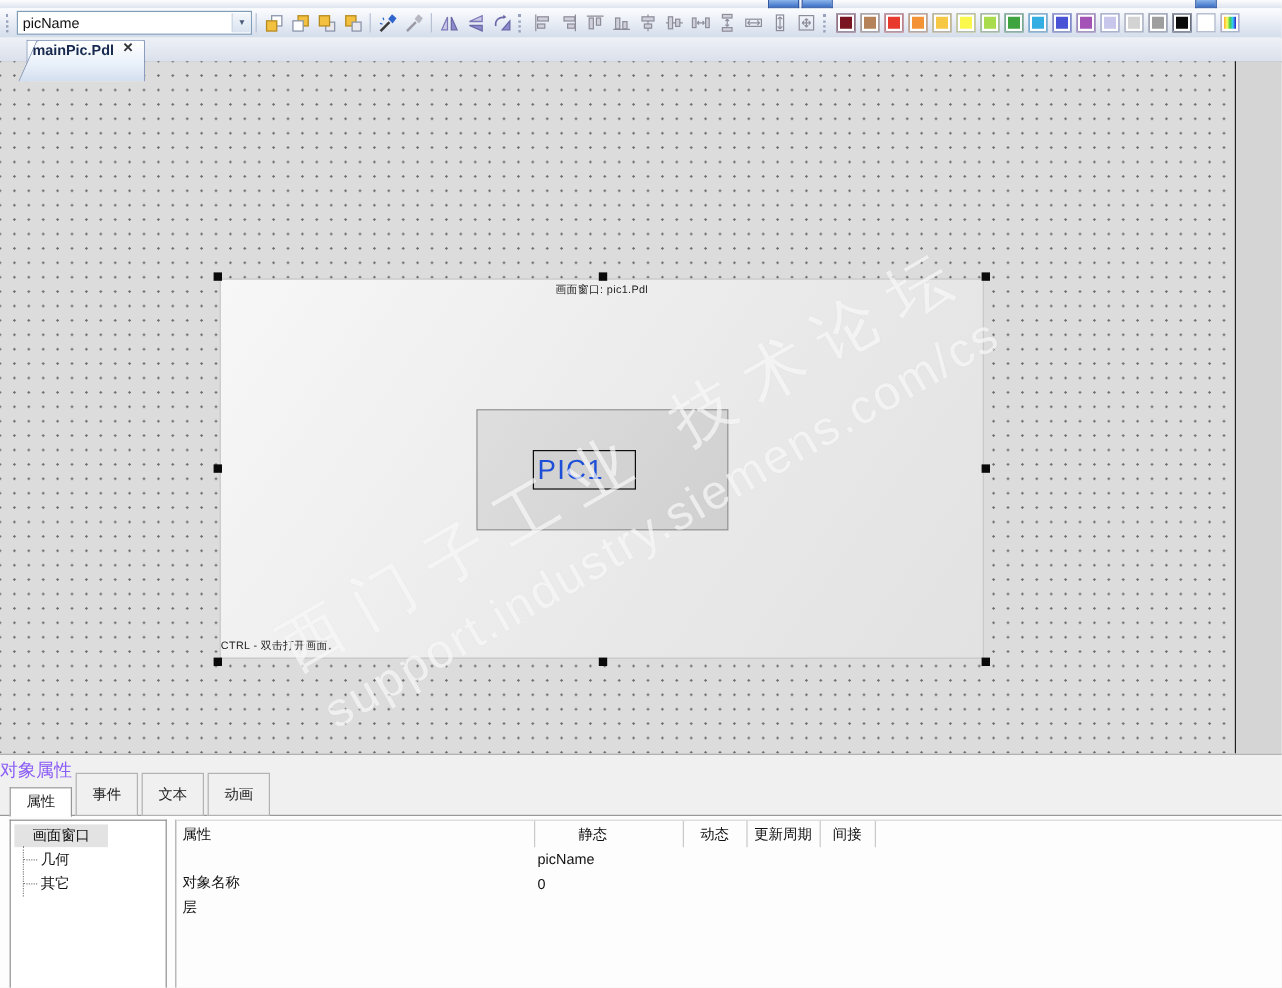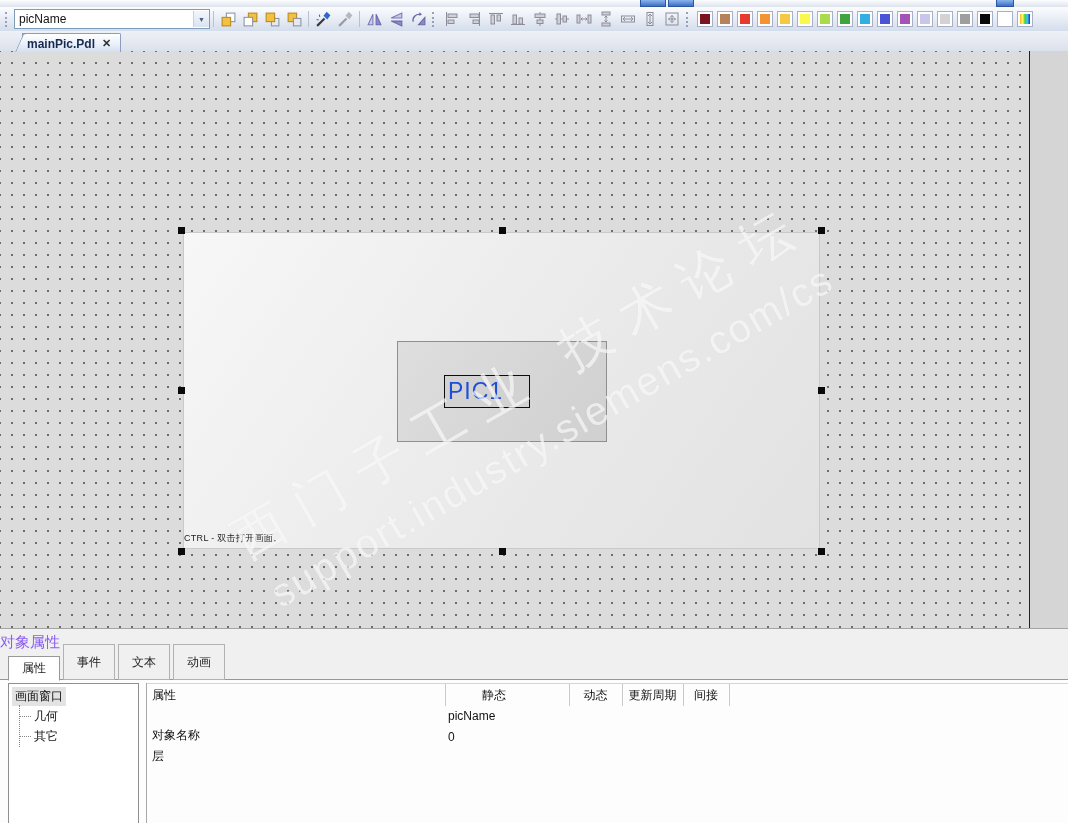--- a/index.html
+++ b/index.html
@@ -21,23 +21,23 @@
   .combo-arrow{width:15px;height:16px;margin:0;display:flex;align-items:center;justify-content:center;
      border-left:1px solid #c6d2e1;font-size:7px;color:#4a5a78;background:linear-gradient(#f3f7fb,#d9e3f0)}
   .tbtn{width:22px;height:20px;display:flex;align-items:center;justify-content:center;border-radius:2px;flex:none}
   .tbtn svg{display:block}
   .swatch{width:14px;height:14px;border:1px solid #a6b0c6;box-shadow:inset 0 0 0 2px #fff;margin:0 2px;flex:none}
   .swatch.rainbow{background:linear-gradient(90deg,#e33,#fb3,#ff6,#4c4,#3cf,#33c,#a3c)}
 
   
   .tabbar{position:absolute;top:31px;left:0;right:0;height:20px;
     background:linear-gradient(#eef1f6,#dbe1ec);border-bottom:1px solid #97a4be}
-  .doc-tab{position:absolute;left:22px;top:2px;height:17px;padding:1px 9px 0 4px;z-index:1;
+  .doc-tab{position:absolute;left:22px;top:2px;height:17px;padding:1px 9px 16px 4px;z-index:1;
     background:linear-gradient(#ffffff,#eaf1fa 55%,#d3dfef);border:1px solid #8b9cbd;border-bottom:none;
-    display:flex;align-items:center;gap:7px;font-size:12px;font-weight:bold;color:#17294e;
+    display:flex;gap:7px;font-size:12px;font-weight:bold;color:#17294e;
     border-top-right-radius:2px}
   .doc-tab::before{content:"";position:absolute;left:-8px;top:-1px;bottom:0;width:14px;z-index:-1;
     background:linear-gradient(#ffffff,#eaf1fa 55%,#d3dfef);border:1px solid #8b9cbd;border-right:none;border-bottom:none;
     transform:skewX(-24deg);transform-origin:left bottom;border-top-left-radius:3px}
   .tab-close{font-size:11px;font-weight:bold;color:#333;line-height:1}
 
   
   .canvas{position:absolute;top:51px;left:0;width:1029px;height:577px;overflow:hidden;
     background-color:#dcdcdc;
     background-image:radial-gradient(circle,#6d6d6d 0.9px,transparent 1.15px);
@@ -65,21 +65,21 @@
   .panel-title{position:absolute;top:4px;left:0;font-size:15px;color:#8b5cf6}
   .ptabs{position:absolute;top:26px;left:8px;height:25px;display:flex;align-items:flex-end;z-index:2}
   .ptab{height:36px;padding:0 13px;font-size:12px;color:#222;border:1px solid #b2b2b2;background:#f0f0f0;
     display:flex;align-items:center;margin-right:3px;box-sizing:border-box}
   .ptab.active{height:25px;background:#fff;border-color:#989898;border-bottom:1px solid #fff;margin-bottom:-1px}
   .ptabs-line{position:absolute;top:50px;left:0;right:0;height:1px;background:#989898;z-index:1}
   .panel-content{position:absolute;top:51px;left:0;right:0;bottom:0;background:#fdfdfd}
 
   .tree{position:absolute;left:8px;top:3px;width:131px;bottom:0;background:#fff;border:1px solid #8f8f8f;border-bottom:none;
     font-size:12px;color:#111;padding-top:3px;box-sizing:border-box}
-  .tree-root{position:relative;margin:0 2px 0 3px;padding:1px 3px;background:#e3e3e3;width:fit-content}
+  .tree-root{position:relative;margin:0 2px 0 3px;padding:1px 15px;background:#e3e3e3;width:fit-content}
   .tnode{position:relative;height:20px;line-height:20px;padding-left:25px}
   .tnode::before{content:"";position:absolute;left:10px;top:10px;width:12px;border-top:1px dotted #858585}
   .tvline{position:absolute;left:10px;top:21px;height:42px;border-left:1px dotted #858585}
 
   .grid{position:absolute;left:146px;top:3px;right:0;bottom:0;border-left:1px solid #a8a8a8;font-size:12px;color:#111}
   .ghead{position:relative;height:22px;border-top:1px solid #d6d6d6}
   .ghead .h{position:absolute;top:3px}
   .gsep{position:absolute;top:0;height:22px;width:1px;background:#c9c9c9}
   .grow{position:relative;height:21px}
   .grow .attr{position:absolute;left:5px;top:21px}
@@ -274,20 +274,21 @@
 <div class="tabbar">
   <div class="doc-tab">
     <span>mainPic.Pdl</span>
     <span class="tab-close">✕</span>
   </div>
 </div>
 
 <div class="canvas">
 
   <div class="pic-window">
+    <div class="pw-header">画面窗口: pic1.Pdl</div>
     <div class="pw-inner">
       <div class="pic-btn">PIC1</div>
     </div>
     <div class="pw-hint">CTRL - 双击打开画面。</div>
   </div>
 
   <div class="handle" style="left:178px;top:176px"></div>
   <div class="handle" style="left:499px;top:176px"></div>
   <div class="handle" style="left:818px;top:176px"></div>
   <div class="handle" style="left:178px;top:336px"></div>

